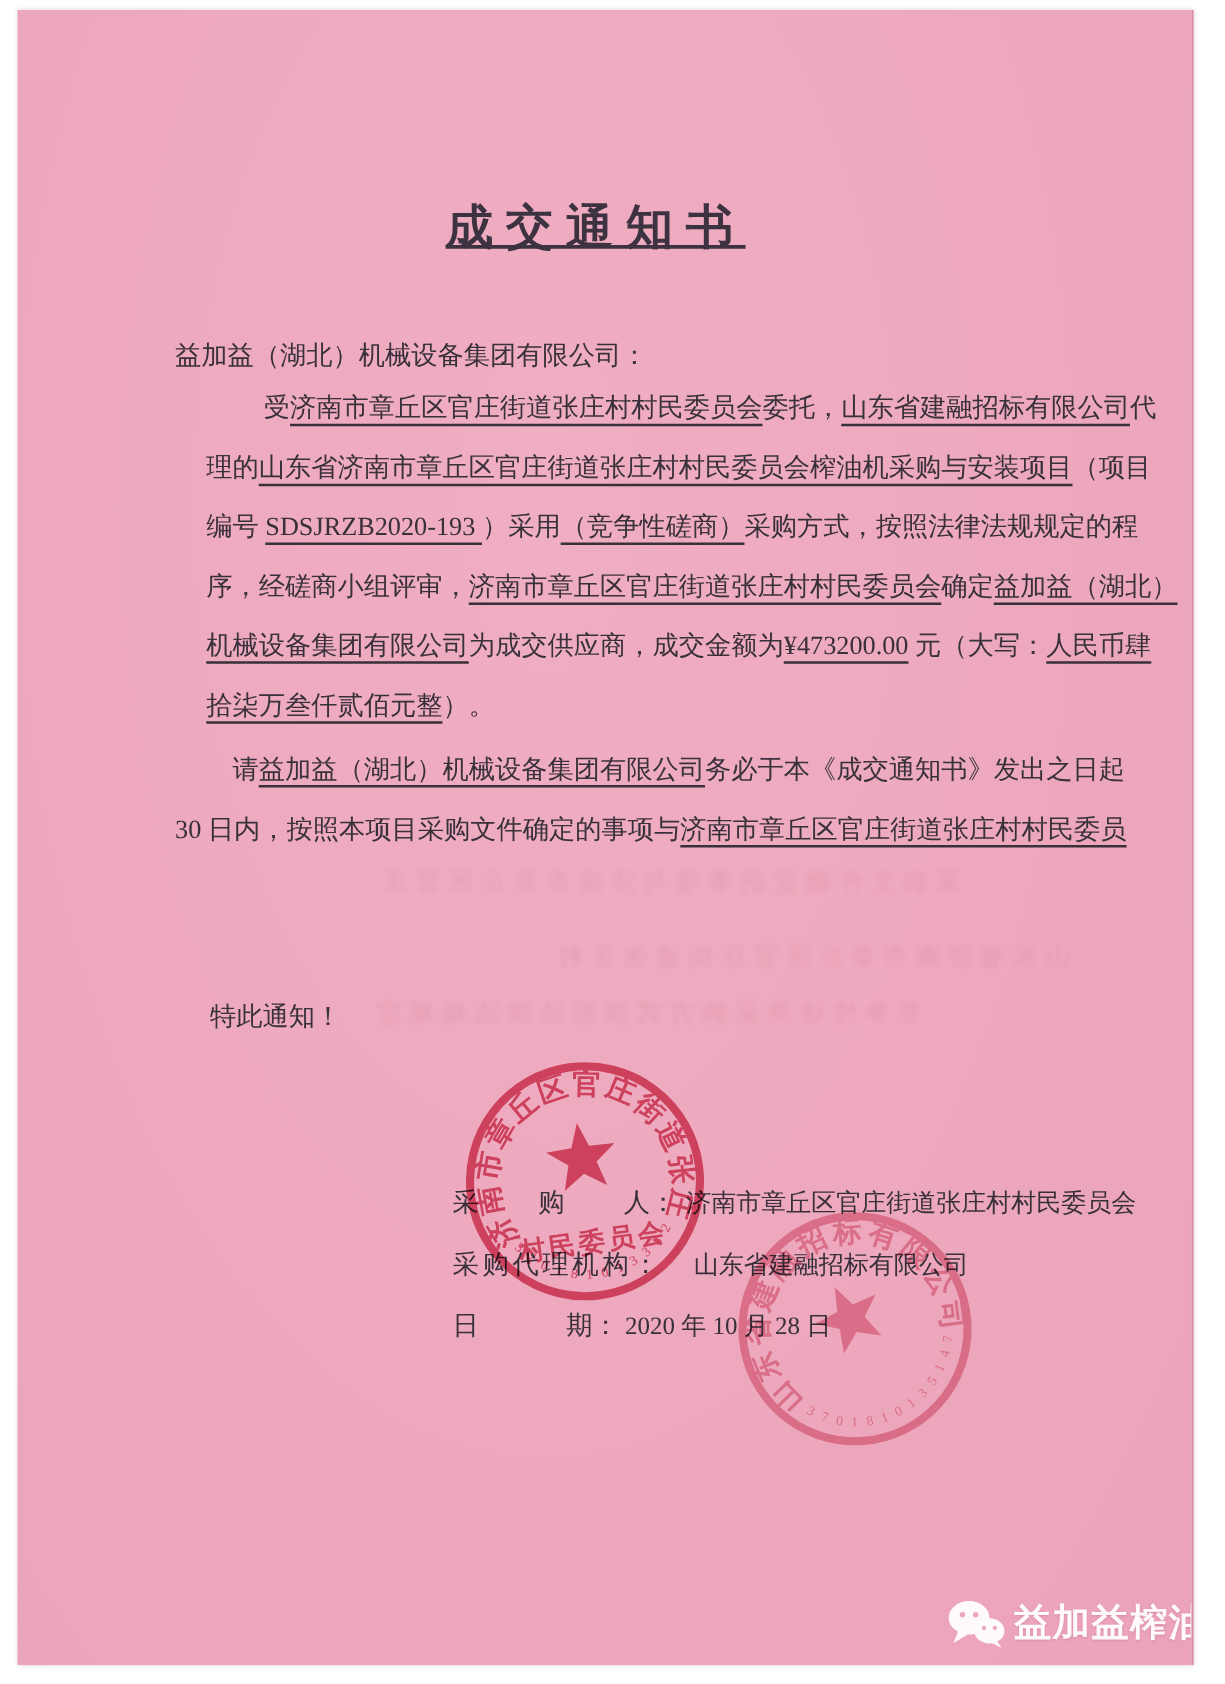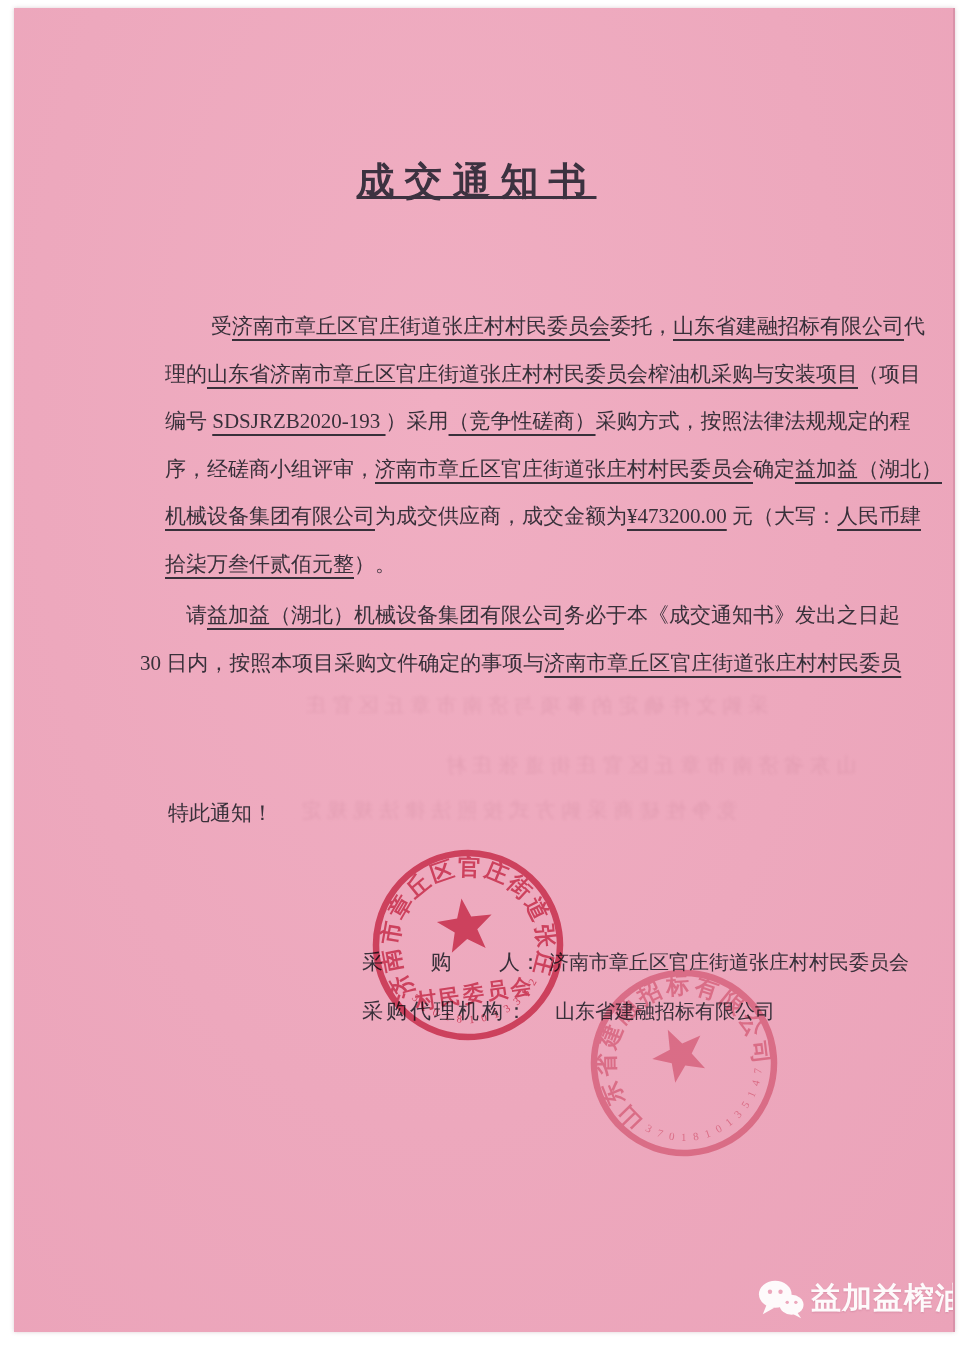--- a/index.html
+++ b/index.html
@@ -78,20 +78,21 @@
   }
 </style>
 </head>
 <body>
 
 <div class="scan">
   <div class="paper">
 
     <h1 class="title">成交通知书</h1>
 
+    <div class="addressee">益加益（湖北）机械设备集团有限公司：</div>
 
     <div class="para p1">
         <div class="line indent"><span>受</span><span class="u">济南市章丘区官庄街道张庄村村民委员会</span><span>委托，</span><span class="u">山东省建融招标有限公司</span><span>代</span></div>
         <div class="line"><span>理的</span><span class="u">山东省济南市章丘区官庄街道张庄村村民委员会榨油机采购与安装项目</span><span>（项目</span></div>
         <div class="line"><span>编号 </span><span class="u">SDSJRZB2020-193 </span><span>）采用</span><span class="u">（竞争性磋商）</span><span>采购方式，按照法律法规规定的程</span></div>
         <div class="line"><span>序，经磋商小组评审，</span><span class="u">济南市章丘区官庄街道张庄村村民委员会</span><span>确定</span><span class="u">益加益（湖北）</span></div>
         <div class="line"><span class="u">机械设备集团有限公司</span><span>为成交供应商，成交金额为</span><span class="u">¥473200.00</span><span> 元（大写：</span><span class="u">人民币肆</span></div>
         <div class="line"><span class="u">拾柒万叁仟贰佰元整</span><span>）。</span></div>
       </div>
     <div class="para p2">
@@ -104,20 +105,23 @@
     <div class="artifact a1">采购文件确定的事项与济南市章丘区官庄</div>
     <div class="artifact a2">山东省济南市章丘区官庄街道张庄村</div>
     <div class="artifact a3">竞争性磋商采购方式按照法律法规规定</div>
 
     <div class="sig">
       <div class="sig-row">
         <span class="sig-label w158">采购人</span><span class="sig-colon">：</span><span class="sig-value pad8">济南市章丘区官庄街道张庄村村民委员会</span>
       </div>
       <div class="sig-row">
         <span class="sig-label ls3">采购代理机构</span><span class="sig-colon">：</span><span class="sig-value pad28">山东省建融招标有限公司</span>
+      </div>
+      <div class="sig-row">
+        <span class="sig-label w112">日期</span><span class="sig-colon">：</span><span class="sig-value pad5">2020 年 10 月 28 日</span>
       </div>
     </div>
 
     <svg class="seal seal1" viewBox="0 0 200 200">
       <defs>
         <path id="arc1t" d="M 42.7 140.2 A 70 70 0 1 1 157.3 140.2"></path>
         <path id="arc1s" d="M 29.3 133 A 78 78 0 0 0 170.7 133"></path>
       </defs>
       <circle class="ring" cx="100" cy="100" r="92"></circle>
       <polygon class="star" points="100,53 107.1,72.3 127.6,73 111.4,85.7 117.1,105.5 100,94 82.9,105.5 88.6,85.7 72.4,73 92.9,72.3"></polygon>

